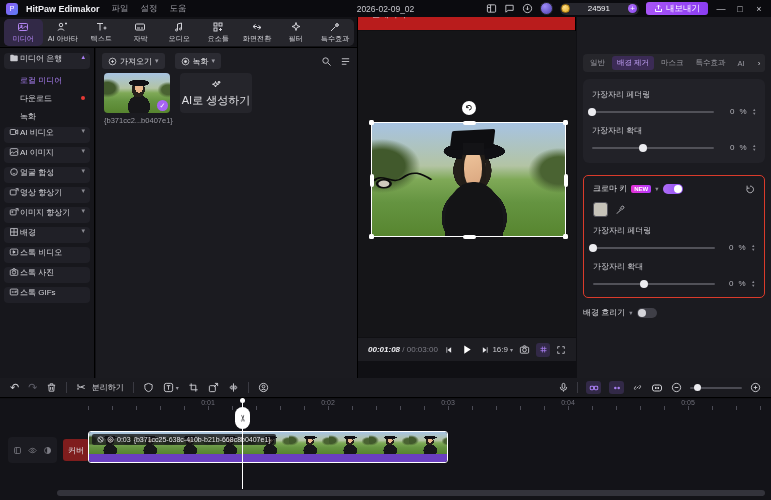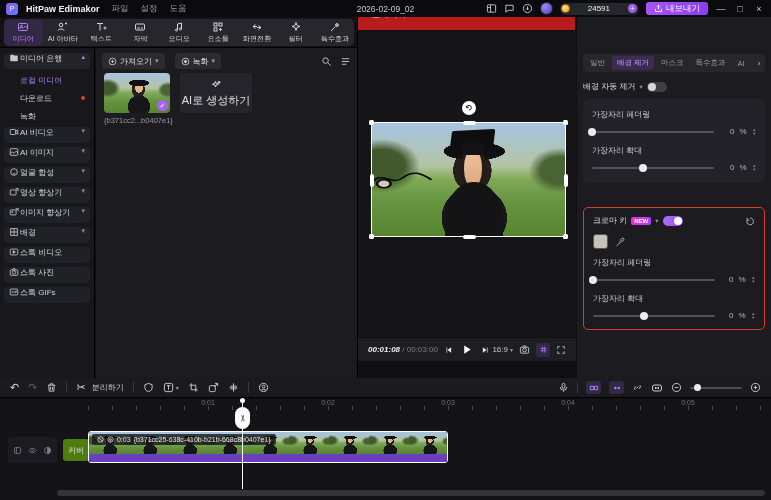--- a/index.html
+++ b/index.html
@@ -102,21 +102,21 @@
   .subtab.active{background:#3b2b55;color:#c0a0f5;}
   .subchev{position:absolute;right:0;top:0;height:100%;width:12px;background:linear-gradient(90deg,rgba(38,38,43,0),#26262b 55%);display:flex;align-items:center;justify-content:center;color:#c9c9cf;font-size:8px;}
   .irow{display:flex;align-items:center;gap:4px;margin-top:9px;color:#dcdce0;font-size:8px;}
   .irow .caret{font-size:6.5px;color:#8a8a92;}
   .new{background:linear-gradient(90deg,#e531d4,#b43bff);color:#fff;font-size:6px;font-weight:bold;padding:1px 3px;border-radius:2px;}
   .tog{width:20px;height:10px;border-radius:5px;background:#3f3f47;position:relative;}
   .tog .knob{position:absolute;top:1px;left:1px;width:8px;height:8px;border-radius:50%;background:#d5d5da;}
   .tog.on{background:linear-gradient(90deg,#b06df8,#8d4df0);}
   .tog.on .knob{left:11px;background:#fff;}
   .ibox{margin-top:7px;background:#222228;border-radius:6px;padding:8px 9px 9px 9px;}
-  .redbox{margin-top:24px;border:1.5px solid #da3b2b;border-radius:5px;padding:7px 9px 9px 9px;}
+  .redbox{margin-top:12px;border:1.5px solid #da3b2b;border-radius:5px;padding:7px 9px 9px 9px;}
   .slabel{color:#c9c9cf;font-size:8px;margin-top:2px;}
   .srow{display:flex;align-items:center;gap:5px;margin:7px 0 9px 0;}
   .strack{position:relative;width:122px;height:2px;background:#515158;border-radius:1px;}
   .sknob{position:absolute;top:-3px;width:8px;height:8px;border-radius:50%;background:#ececf0;margin-left:-4px;}
   .sval{color:#b5b5bc;font-size:8px;margin-left:auto;}
   .sunit{color:#b5b5bc;font-size:8px;}
   .stepper{display:flex;flex-direction:column;line-height:4px;color:#8a8a92;}
   .stepper i{font-style:normal;font-size:4.5px;transform:scale(.9);}
   .swatchrow{display:flex;align-items:center;gap:7px;margin-top:8px;}
   .swatch{width:15px;height:15px;border-radius:3px;background:#c6c3b9;border:1px solid #55555e;}
@@ -131,21 +131,21 @@
   .ptool{width:15px;height:13px;border-radius:3px;background:#322947;color:#a87ef0;display:flex;align-items:center;justify-content:center;}
   .zslider{position:relative;width:52px;height:2px;background:#4a4a52;border-radius:1px;}
   .zslider .sknob{top:-3px;width:7px;height:7px;}
 
   
   .timeline{position:absolute;left:0;top:399px;width:771px;height:101px;background:#131318;}
   .ruler{position:absolute;left:88px;top:0;right:0;height:11px;}
   .ticks{position:absolute;left:0;right:0;top:7px;height:4px;background:repeating-linear-gradient(90deg,#4b4b55 0 1px,rgba(0,0,0,0) 1px 24px);}
   .rlabel{position:absolute;top:0;transform:translateX(-50%);color:#6e6e78;font-size:7px;}
   .trackctl{position:absolute;left:8px;top:38px;width:49px;height:26px;background:#1b1b21;border-radius:4px;display:flex;align-items:center;justify-content:center;gap:6px;color:#7d7d86;}
-  .coverbtn{position:absolute;left:63px;top:40px;width:26px;height:22px;background:#4d7c0f;border-radius:3px;display:flex;align-items:center;justify-content:center;color:#e0e0e4;font-size:8px;}
+  .coverbtn{position:absolute;left:63px;top:40px;width:26px;height:22px;background:#7f1d1d;border-radius:3px;display:flex;align-items:center;justify-content:center;color:#e0e0e4;font-size:8px;}
   .clip{position:absolute;left:88px;top:32px;width:360px;height:32px;border:1.5px solid #fff;border-radius:3px;overflow:hidden;background:#000;}
   .filmstrip{display:flex;height:22px;}
   .frame{width:40px;height:22px;flex:none;}
   .clipbar{height:9px;background:#6a3fc0;}
   .cliplabel{position:absolute;left:3px;top:2px;height:11px;background:rgba(18,18,22,.78);border-radius:2px;display:flex;align-items:center;gap:3px;padding:0 5px;color:#e6e6ea;font-size:7px;white-space:nowrap;}
   .playhead{position:absolute;left:242px;top:0;width:1px;height:90px;background:#fff;z-index:5;}
   .ph-dot{position:absolute;left:-2px;top:-1px;width:5px;height:5px;border-radius:50%;background:#fff;}
   .ph-handle{position:absolute;left:-7px;top:8px;width:15px;height:22px;border-radius:8px;background:#fff;color:#1a1a1f;display:flex;align-items:center;justify-content:center;font-size:9px;}
   .ph-handle .sc{display:inline-block;transform:rotate(-90deg);}
   .hscroll{position:absolute;left:57px;bottom:4px;width:708px;height:6px;background:#33333b;border-radius:3px;}
@@ -539,27 +539,20 @@
     <div class="ibody">
       <div class="subtabs">
         <span class="subtab">일반</span>
         <span class="subtab active">배경 제거</span>
         <span class="subtab">마스크</span>
         <span class="subtab">특수효과</span>
         <span class="subtab">AI</span>
         <span class="subchev">›</span>
       </div>
 
-      <div class="irow">
-        <span>배경 자동 제거</span>
-        <span class="caret">▾</span>
-        <span class="tog">
-            <i class="knob"></i>
-          </span>
-      </div>
 
       <div class="ibox">
         <div class="slabel">가장자리 페더링</div>
         <div class="srow">
           <span class="strack">
               <span class="sknob" style="left:0%"></span>
             </span>
           <span class="sval">0</span>
             <span class="sunit">%</span>
           <span class="stepper">
@@ -623,20 +616,27 @@
             </span>
           <span class="sval">0</span>
             <span class="sunit">%</span>
           <span class="stepper">
               <i>▲</i>
               <i>▼</i>
             </span>
         </div>
       </div>
 
+      <div class="irow">
+        <span>배경 흐리기</span>
+        <span class="caret">▾</span>
+        <span class="tog">
+            <i class="knob"></i>
+          </span>
+      </div>
     </div>
   </div>
 
   <div class="tltoolbar">
     <span class="ic" style="font-size:11px">↶</span>
     <span class="ic dim" style="font-size:11px">↷</span>
     <span class="ic">
         <svg width="11" height="11" viewBox="0 0 24 24" fill="none" stroke="currentColor" stroke-width="2">
           <path d="M4 7h16M9 7V4h6v3M6 7l1 13h10l1-13M10 11v6M14 11v6"></path>
         </svg>

